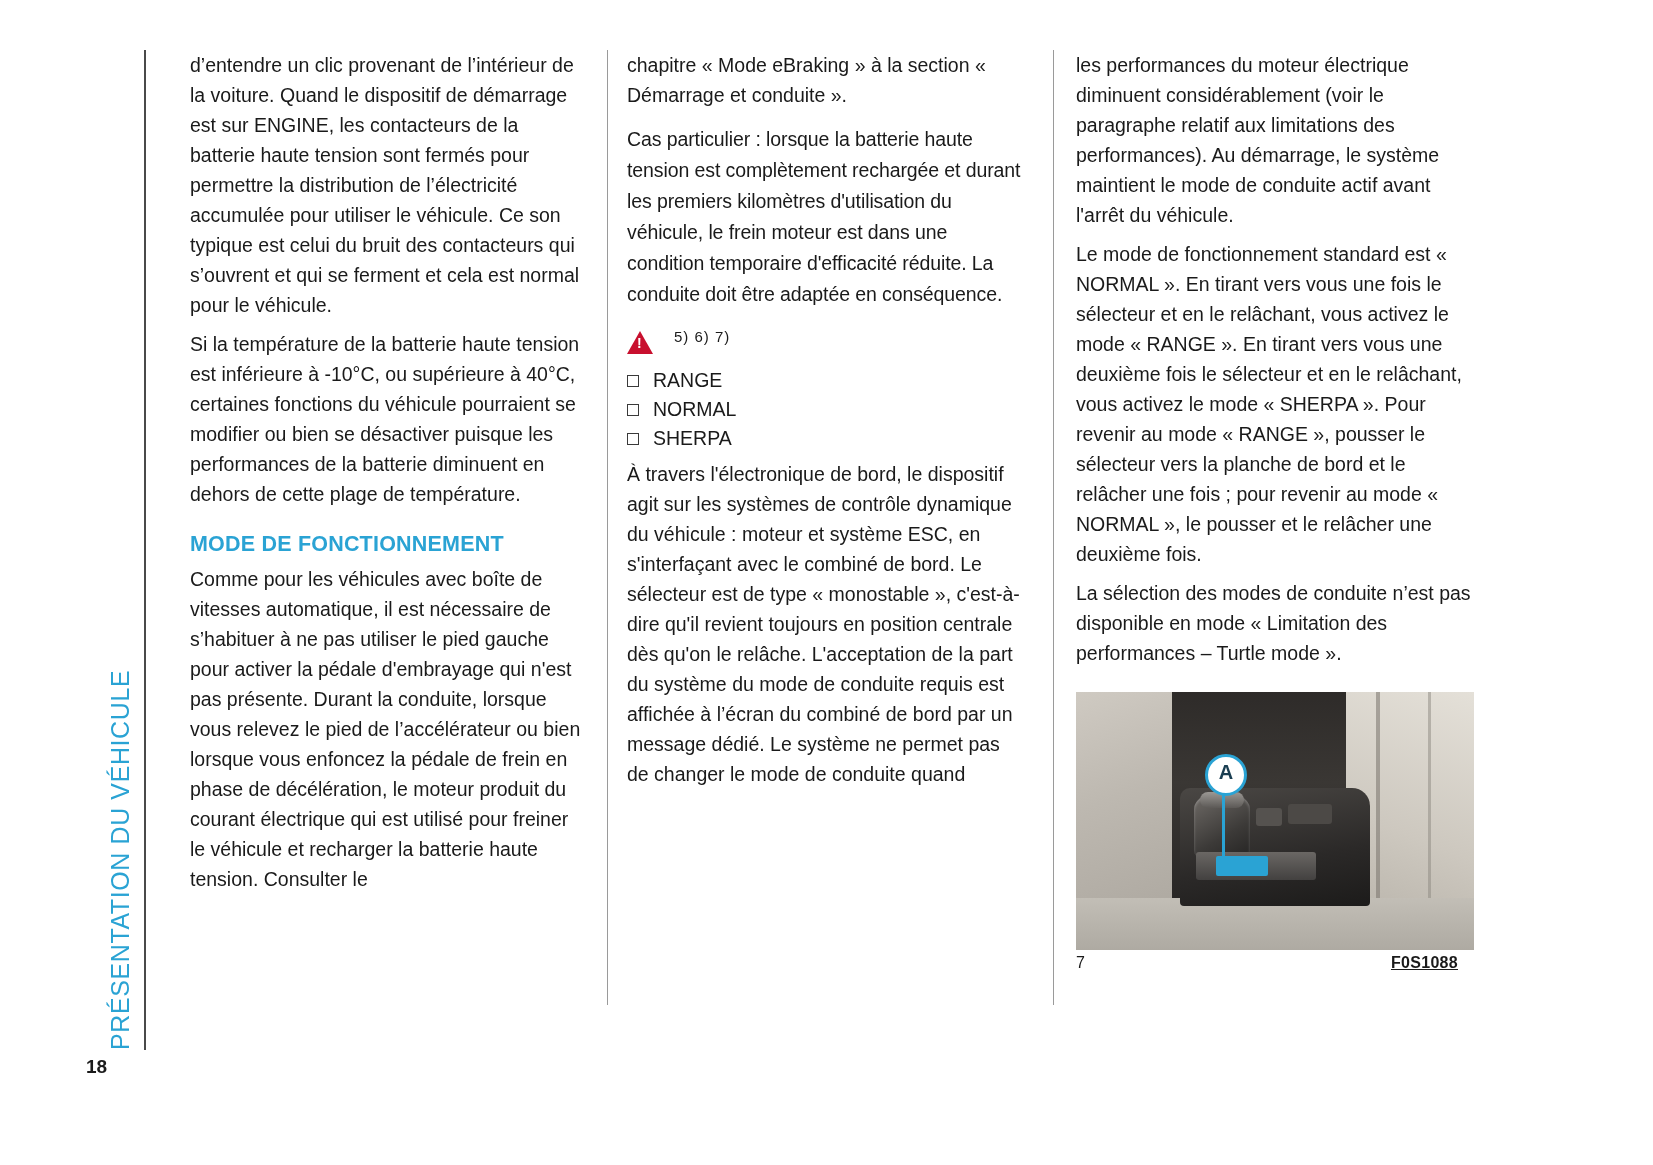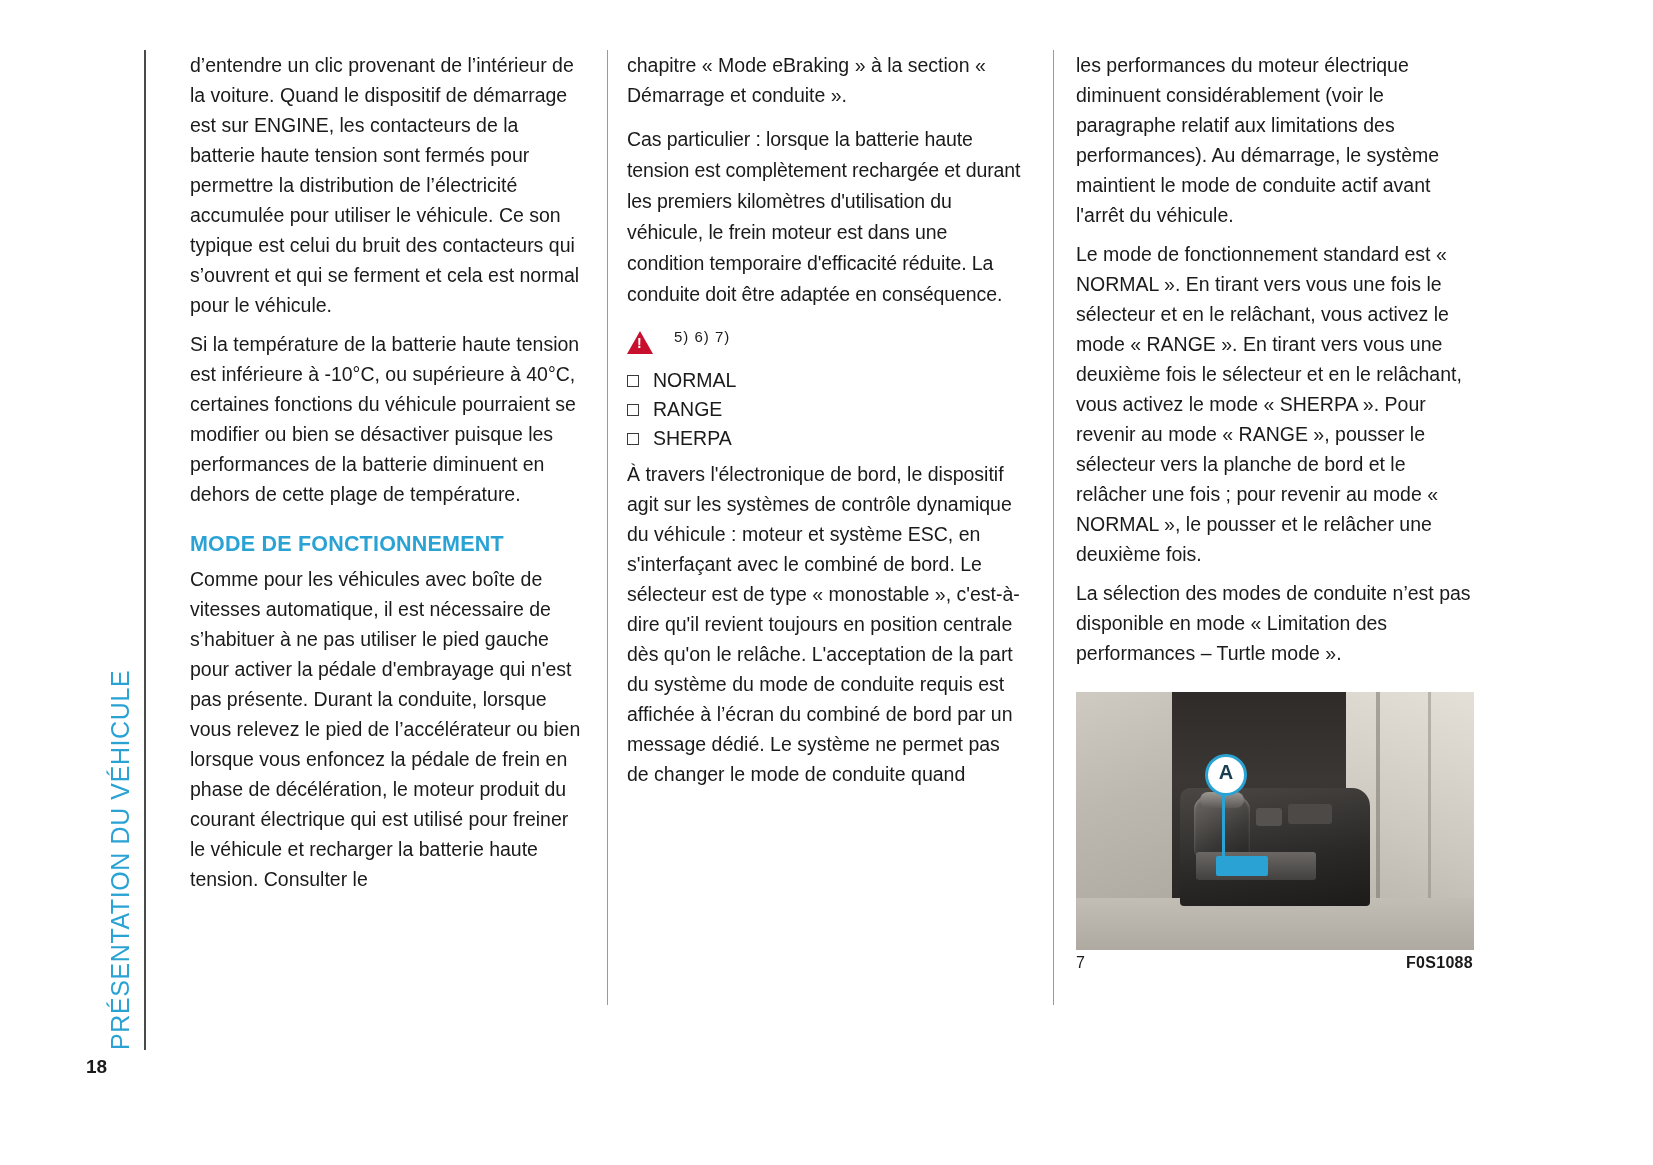--- a/index.html
+++ b/index.html
@@ -242,21 +242,21 @@
   }
   .fig-caption {
     position: relative;
     width: 398px;
     height: 30px;
     margin-top: 4px;
     font-size: 16px;
     color: #1a1a1a;
   }
   .fig-num { position: absolute; left: 0; top: 0; }
-  .fig-code { position: absolute; right: 1px; top: 0; font-weight: bold; letter-spacing: 0.3px; }
+  .fig-code { position: absolute; right: 16px; top: 0; font-weight: bold; letter-spacing: 0.3px; text-decoration: underline; }
 
   
   .page-number {
     position: absolute;
     left: 86px;
     top: 1056px;
     font-size: 19px;
     font-weight: bold;
     color: #1a1a1a;
   }
@@ -287,25 +287,25 @@
 
     <div class="warn-row">
       <div class="warn-tri"></div>
       <div class="warn-refs">5) 6) 7)</div>
     </div>
 
 
     <ul class="sq">
       <li>
         <span class="sqmark"></span>
-        <span>NORMAL</span>
+        <span>RANGE</span>
       </li>
       <li>
         <span class="sqmark"></span>
-        <span>RANGE</span>
+        <span>NORMAL</span>
       </li>
       <li>
         <span class="sqmark"></span>
         <span>SHERPA</span>
       </li>
     </ul>
 
     <p class="tight">À travers l'électronique de bord, le dispositif agit sur les systèmes de contrôle dynamique du véhicule : moteur et système ESC, en s'interfaçant avec le combiné de bord. Le sélecteur est de type « monostable », c'est-à-dire qu'il revient toujours en position centrale dès qu'on le relâche. L'acceptation de la part du système du mode de conduite requis est affichée à l’écran du combiné de bord par un message dédié. Le système ne permet pas de changer le mode de conduite quand</p>
   </div>
 

